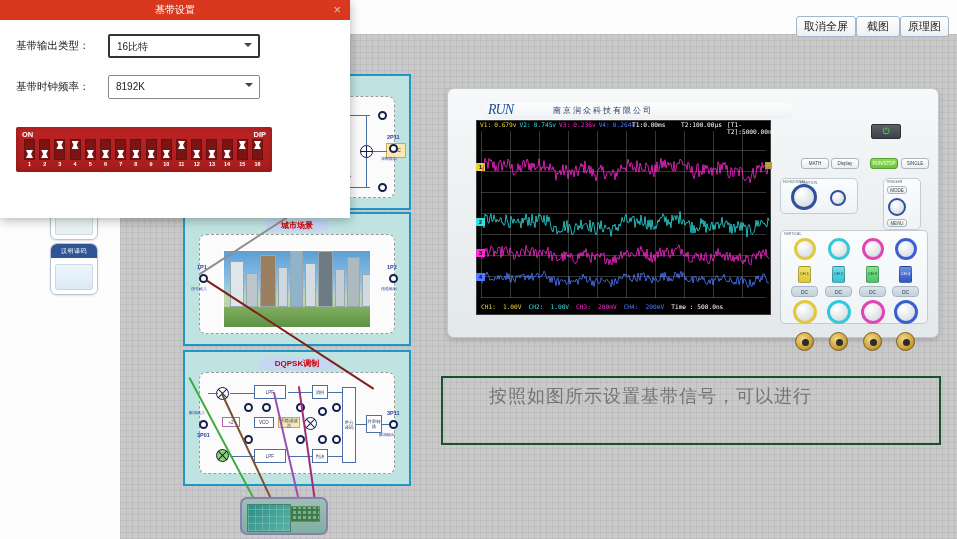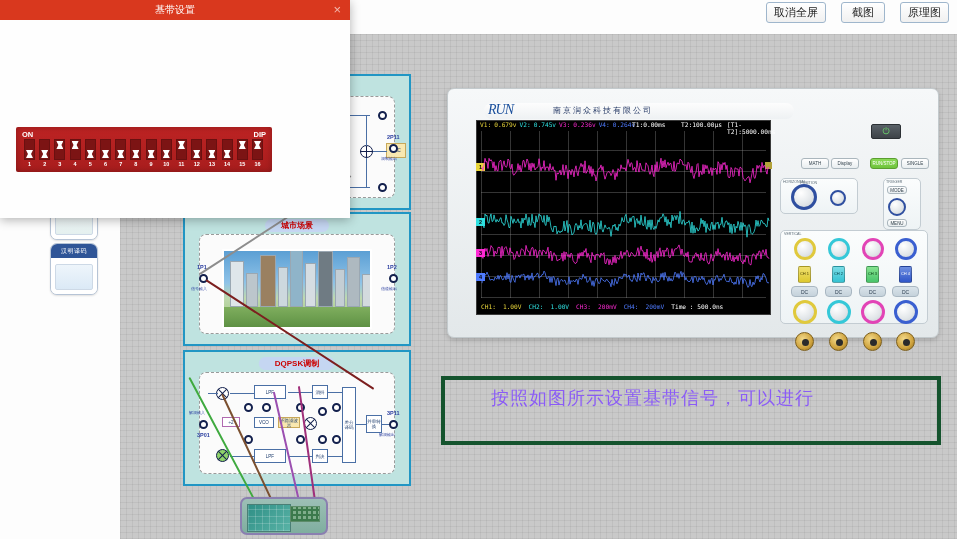--- a/index.html
+++ b/index.html
@@ -18,21 +18,21 @@
     position:absolute; left:0; top:0; width:957px; height:539px;
     background:
       repeating-linear-gradient(0deg, rgba(0,0,0,.05) 0 1px, transparent 1px 6px),
       repeating-linear-gradient(90deg, rgba(0,0,0,.05) 0 1px, transparent 1px 6px),
       #c9c9c9;
   }
   .white-strip { position:absolute; left:0; top:0; width:120px; height:539px; background:#fdfdfd; }
   .top-white { position:absolute; left:0; top:0; width:957px; height:34px; background:#fdfdfd; }
 
   
-  .topbar-btns { position:absolute; right:8px; top:2px; display:flex; gap:15px; z-index:40; }
+  .topbar-btns { position:absolute; right:8px; top:16px; display:flex; gap:0; z-index:40; }
   .tbtn {
     min-width:44px; height:21px; padding:0 7px;
     border:1px solid #9fb6cc; border-radius:3px;
     background:linear-gradient(#ffffff,#f0f0f0);
     font-size:11px; color:#222; line-height:19px; text-align:center;
     cursor:pointer; white-space:nowrap;
   }
 
   
   .side-card {
@@ -177,22 +177,22 @@
      background:linear-gradient(#d9e3ea,#c5d2db); border:1px solid #a9b7c2;
      font-size:5px; color:#2c3e50; text-align:center; line-height:10px; }
   .bnc { position:absolute; width:19px; height:19px; border-radius:50%;
      background:radial-gradient(circle at 40% 35%,#f2d98a,#cfa23c 60%,#8c6a1f);
      border:1px solid #7d5f1c; }
   .bnc:after{content:"";position:absolute;left:6px;top:6px;width:7px;height:7px;border-radius:50%;background:#2b2b2b;}
 
   
   .annot {
     position:absolute; left:441px; top:376px; width:500px; height:69px;
-    border:4px solid #14532d; background:transparent;
-    color:#8b5cf6; font-size:18px; line-height:31px;
+    border:2px solid #14532d; background:transparent;
+    color:#737373; font-size:18px; line-height:31px;
     font-family:"Liberation Serif","DejaVu Serif",serif;
     padding:3px 6px 0 6px;
   }
   .annot .l1 { text-indent:40px; letter-spacing:1px;}
   .annot .l2 { letter-spacing:1px;}
 
   
   .dialog {
     position:absolute; left:0; top:0; width:350px; height:218px;
     background:#fefefe; box-shadow:0 2px 10px rgba(0,0,0,.3); z-index:60;
@@ -477,20 +477,36 @@
 
   <div class="annot">
     <div class="l1">按照如图所示设置基带信号，可以进行</div>
   </div>
 
   <div class="dialog">
     <div class="dlg-title">
       <span>基带设置</span>
       <span class="dlg-close">×</span>
     </div>
+    <div class="dlg-body">
+      <div class="frow">
+        <div class="flabel">基带输出类型：</div>
+        <div class="fselect focus">
+          <span>16比特</span>
+          <span class="caret"></span>
+        </div>
+      </div>
+      <div class="frow">
+        <div class="flabel">基带时钟频率：</div>
+        <div class="fselect">
+          <span>8192K</span>
+          <span class="caret"></span>
+        </div>
+      </div>
+    </div>
     <div class="dip">
       <span class="dip-on">ON</span>
       <span class="dip-dip">DIP</span>
       <div id="dip-switches">
           <div class="sw down" style="left: 8px;">
             <div class="lever"></div>
           </div>
           <div class="sw-num" style="left: 8px;">1</div>
           <div class="sw down" style="left: 23.2px;">
             <div class="lever"></div>

